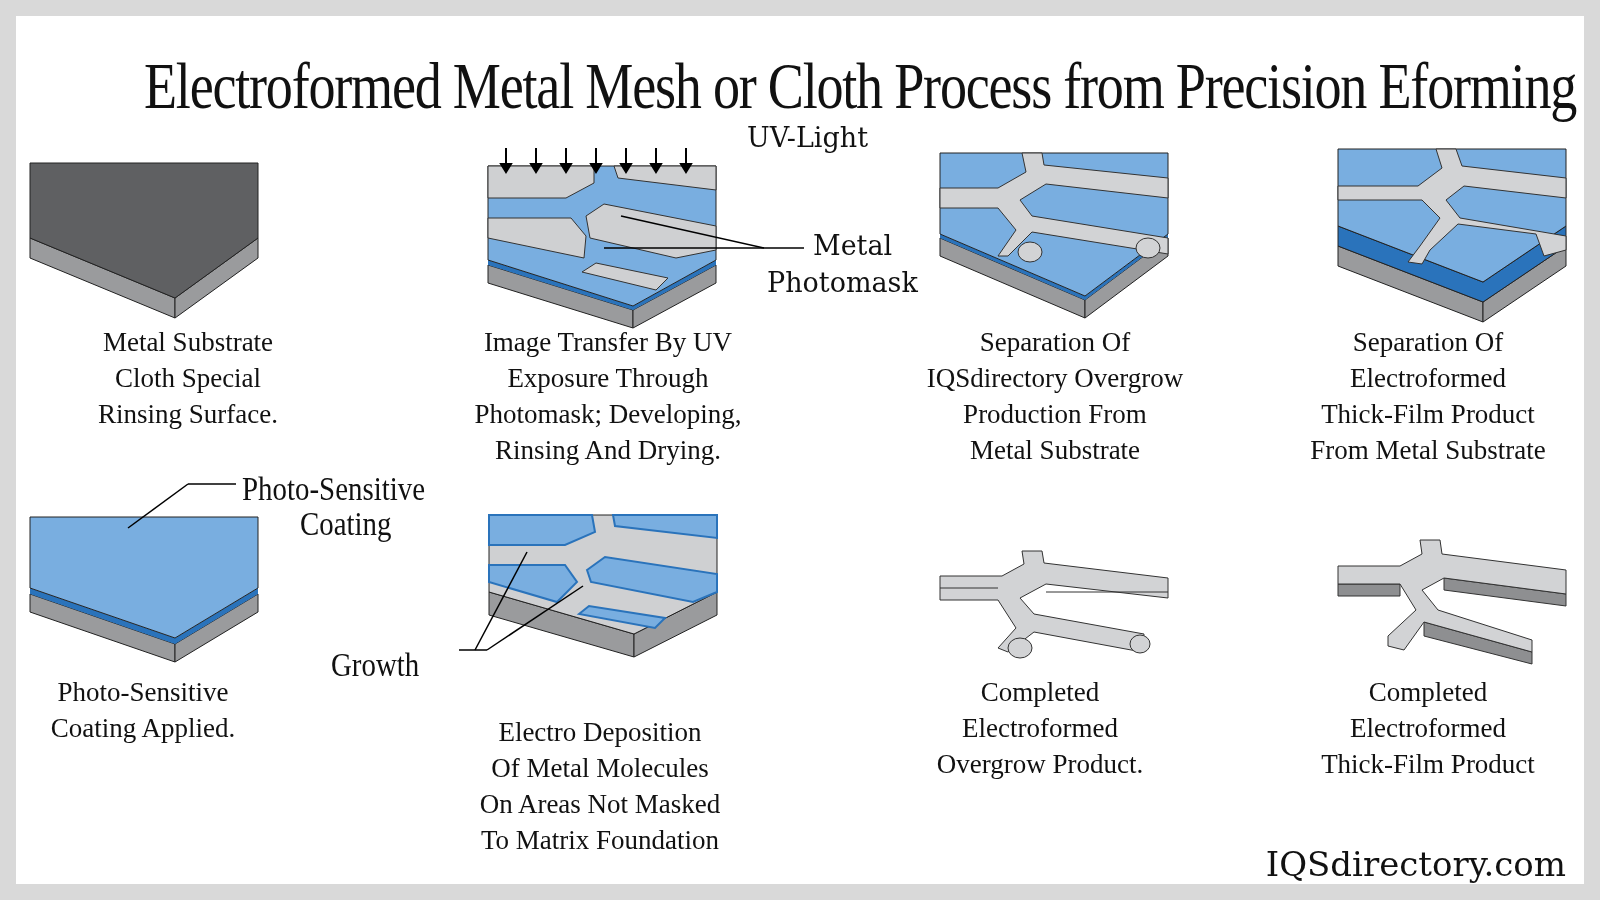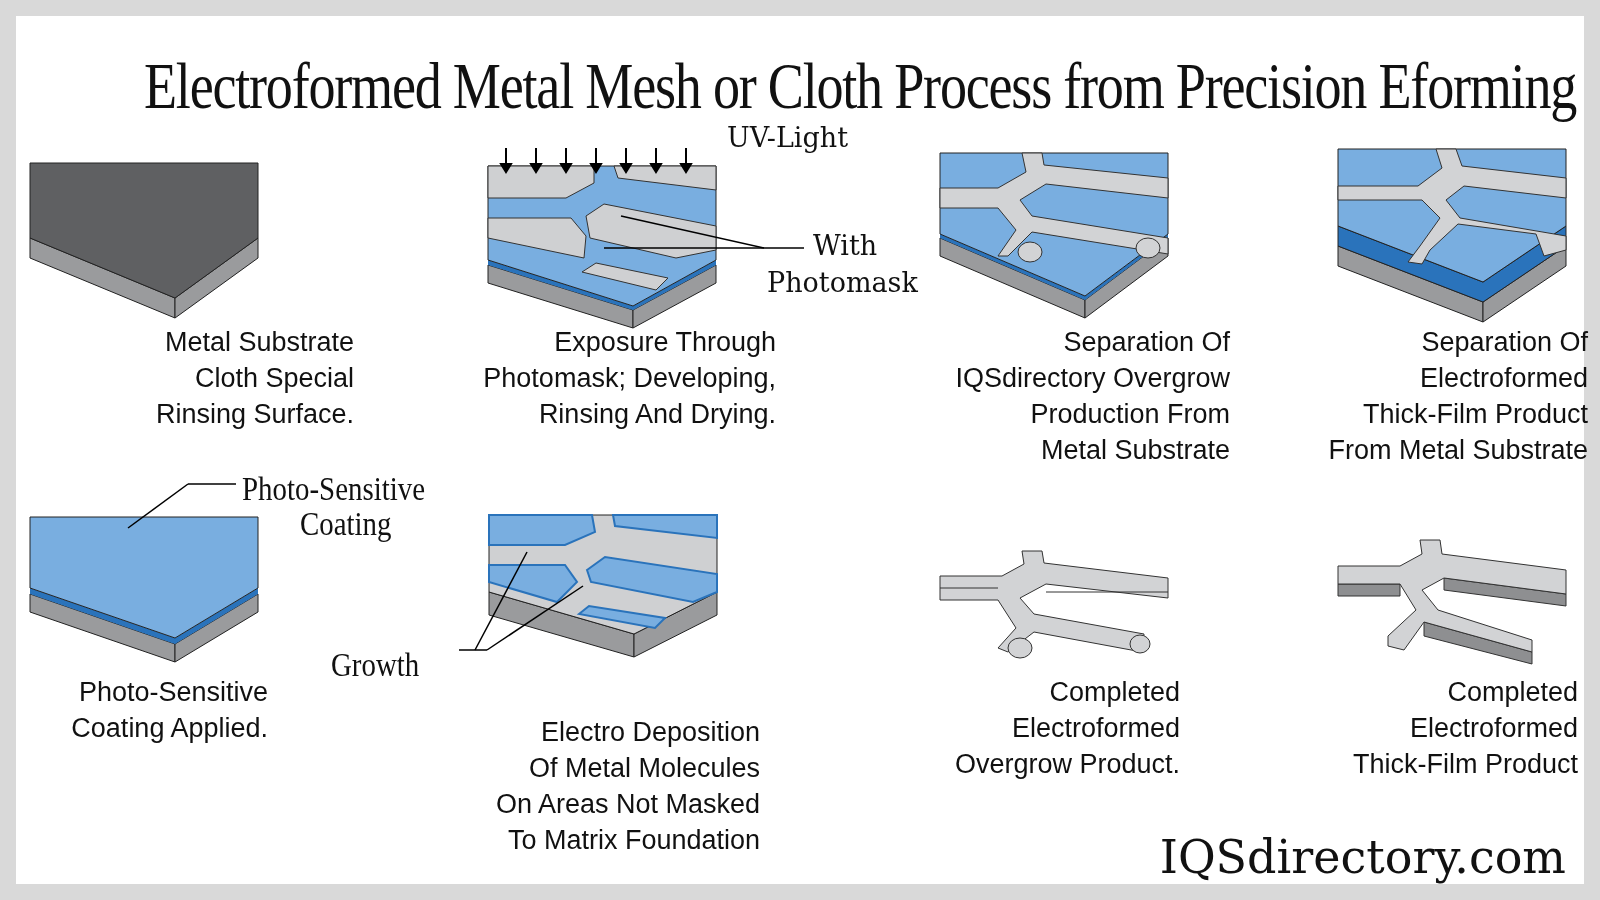--- a/index.html
+++ b/index.html
@@ -2,29 +2,29 @@
 <html><head>
 <meta charset="utf-8">
 <style>
   html, body { margin:0; padding:0; }
   body { width:1600px; height:900px; background:#d9d9d9; position:relative; overflow:hidden;
          font-family:"DejaVu Serif", serif; color:#111; }
   #panel { position:absolute; left:16px; top:16px; width:1568px; height:868px; background:#fff; }
   #title { position:absolute; left:0; width:1600px; top:48px; text-align:center;
            font-family:"Liberation Serif", serif; font-size:66px; letter-spacing:-1.5px;
            transform:scaleX(0.82); transform-origin:50% 50%; white-space:nowrap; }
-  .cap { position:absolute; text-align:right; font-family:Liberation Sans, sans-serif;
+  .cap { position:absolute; text-align:center; font-family:Liberation Serif, serif;
          font-size:27px; line-height:36px; white-space:nowrap; }
   .cap span { display:block; }
   .lbl { position:absolute; font-family:"DejaVu Serif", serif; font-size:27px; white-space:nowrap; }
   .lbl-cond { position:absolute; font-family:"Liberation Serif", serif; font-size:34px;
               transform:scaleX(0.85); transform-origin:0 50%; white-space:nowrap; }
   svg.fig { position:absolute; overflow:visible; }
   #brand { position:absolute; right:34px; bottom:16px; font-family:"DejaVu Serif", serif;
-           font-size:46px; }
+           font-size:34px; }
 </style>
 </head>
 <body>
 
 <div id="panel"></div>
 <div id="title">Electroformed Metal Mesh or Cloth Process from Precision Eforming</div>
 
 <svg class="fig" style="left:28px;top:160px" width="232" height="150" viewBox="0 0 232 150">
   <polygon points="2,78 147,138 147,158 2,98" fill="#9a9b9d" stroke="#222" stroke-width="1"></polygon>
   <polygon points="147,138 230,78 230,98 147,158" fill="#9a9b9d" stroke="#222" stroke-width="1"></polygon>
@@ -58,22 +58,22 @@
       <polygon points="165,16 175,16 170,24"></polygon>
     <line x1="200" y1="0" x2="200" y2="20"></line>
       <polygon points="195,16 205,16 200,24"></polygon>
   </g>
   <g stroke="#000" stroke-width="1.5">
     <line x1="135" y1="68" x2="278" y2="100"></line>
     <line x1="118" y1="100" x2="278" y2="100"></line>
     <line x1="278" y1="100" x2="318" y2="100"></line>
   </g>
 </svg>
-<div class="lbl" style="left:727px;top:122px">UV-Light</div>
-<div class="lbl" style="left:813px;top:230px">With</div>
+<div class="lbl" style="left:747px;top:122px">UV-Light</div>
+<div class="lbl" style="left:813px;top:230px">Metal</div>
 <div class="lbl" style="left:767px;top:267px">Photomask</div>
 
 <svg class="fig" style="left:938px;top:150px" width="232" height="160" viewBox="0 0 232 160">
   <polygon points="2,88 147,150 147,168 2,106" fill="#9a9b9d" stroke="#222"></polygon>
   <polygon points="147,150 230,88 230,106 147,168" fill="#9a9b9d" stroke="#222"></polygon>
   <polygon points="2,84 147,146 230,84 230,88 147,150 2,88" fill="#2a73bb"></polygon>
   <polygon points="2,3 230,3 230,84 147,146 2,84" fill="#79aee0" stroke="#222"></polygon>
   <g fill="#d2d3d5" stroke="#333">
     <polygon points="2,38 60,38 88,22 84,3 104,3 106,15 230,28 230,48 108,34 82,50 94,66 230,88 230,104 94,82 70,106 60,106 78,80 60,58 2,58"></polygon>
     <ellipse cx="92" cy="102" rx="12" ry="10"></ellipse>
@@ -139,20 +139,21 @@
     <polygon points="2,26 64,26 86,14 84,0 104,0 106,14 230,30 230,54 108,38 86,50 102,70 196,100 196,112 88,82 68,110 52,106 52,96 80,70 64,44 2,44" fill="#d2d3d5"></polygon>
   </g>
 </svg>
 
 <div class="cap" style="left:22px;width:332px;top:324px">
   <span>Metal Substrate</span>
   <span>Cloth Special</span>
   <span>Rinsing Surface.</span>
 </div>
 <div class="cap" style="left:440px;width:336px;top:324px">
+  <span>Image Transfer By UV</span>
   <span>Exposure Through</span>
   <span>Photomask; Developing,</span>
   <span>Rinsing And Drying.</span>
 </div>
 <div class="cap" style="left:880px;width:350px;top:324px">
   <span>Separation Of</span>
   <span>IQSdirectory Overgrow</span>
   <span>Production From</span>
   <span>Metal Substrate</span>
 </div>

